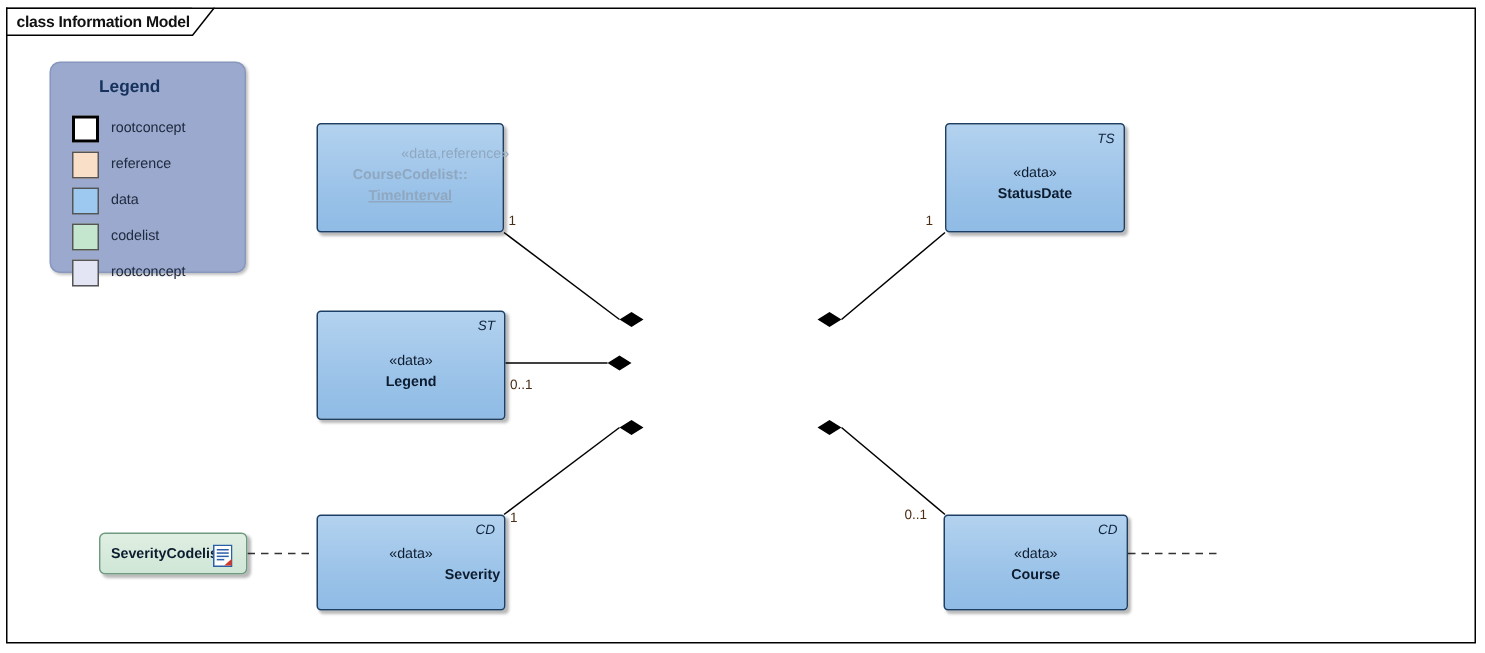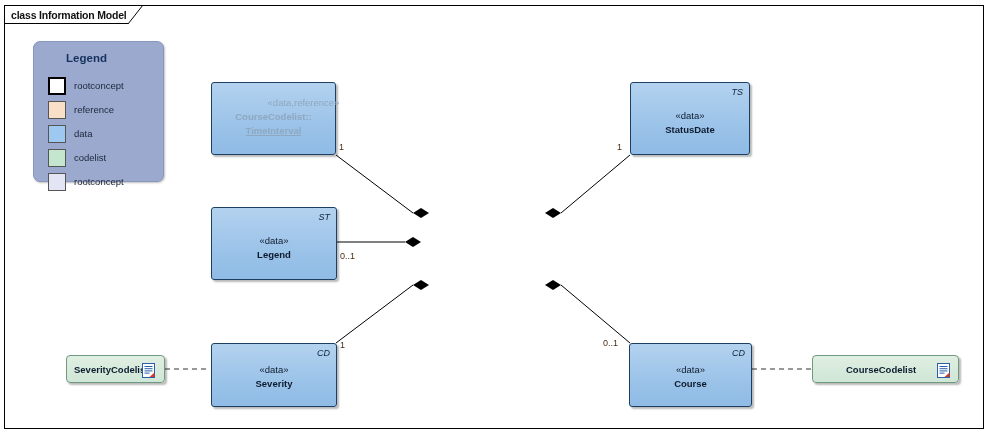--- a/index.html
+++ b/index.html
@@ -156,52 +156,41 @@
   <div class="cls data" style="left:211px;top:207px;width:126px;height:73px;">
     <div class="cls-tag">ST</div>
     <div class="cls-stereo" style="top:27px;">«data»</div>
     <div class="cls-name" style="top:41px;">Legend</div>
   </div>
 
 
   <div class="cls data" style="left:211px;top:343px;width:126px;height:64px;">
     <div class="cls-tag">CD</div>
     <div class="cls-stereo" style="top:20px;">«data»</div>
-    <div class="cls-name" style="top:34px;">Severity</div>
+    <div class="cls-name" style="top:34px;margin-left:41px;">Severity</div>
   </div>
 
   <div class="cls data" style="left:629px;top:343px;width:123px;height:64px;">
     <div class="cls-tag">CD</div>
     <div class="cls-stereo" style="top:20px;">«data»</div>
     <div class="cls-name" style="top:34px;">Course</div>
   </div>
 
   <div class="cls codelist" style="left:66px;top:355px;width:99px;height:28px;">
     <span class="cl-label" style="left:7px;top:8px;">SeverityCodelist</span>
     <svg class="cl-icon" style="left:75px;top:7px;" viewBox="0 0 13 15" xmlns="http://www.w3.org/2000/svg">
       <rect x="0.5" y="0.5" width="12" height="14" fill="#ffffff" stroke="#2b5fa8" stroke-width="1"></rect>
       <rect x="2.5" y="3" width="8" height="1" fill="#2b5fa8"></rect>
       <rect x="2.5" y="5.2" width="8" height="1" fill="#2b5fa8"></rect>
       <rect x="2.5" y="7.4" width="8" height="1" fill="#2b5fa8"></rect>
       <rect x="2.5" y="9.6" width="5" height="1" fill="#2b5fa8"></rect>
       <polygon points="7.5,14 12.5,14 12.5,9.5" fill="#d33a2c"></polygon>
     </svg>
   </div>
 
-  <div class="cls codelist" style="left:812px;top:355px;width:147px;height:28px;">
-    <span class="cl-label" style="left:33px;top:8px;">CourseCodelist</span>
-    <svg class="cl-icon" style="left:124px;top:7px;" viewBox="0 0 13 15" xmlns="http://www.w3.org/2000/svg">
-      <rect x="0.5" y="0.5" width="12" height="14" fill="#ffffff" stroke="#2b5fa8" stroke-width="1"></rect>
-      <rect x="2.5" y="3" width="8" height="1" fill="#2b5fa8"></rect>
-      <rect x="2.5" y="5.2" width="8" height="1" fill="#2b5fa8"></rect>
-      <rect x="2.5" y="7.4" width="8" height="1" fill="#2b5fa8"></rect>
-      <rect x="2.5" y="9.6" width="5" height="1" fill="#2b5fa8"></rect>
-      <polygon points="7.5,14 12.5,14 12.5,9.5" fill="#d33a2c"></polygon>
-    </svg>
-  </div>
 
   <span class="mult" style="left:339px;top:142px;">1</span>
   <span class="mult" style="left:617px;top:142px;">1</span>
   <span class="mult" style="left:340px;top:251px;">0..1</span>
   <span class="mult" style="left:340px;top:340px;">1</span>
   <span class="mult" style="left:603px;top:338px;">0..1</span>
 
 </div>
 
 </body></html>

